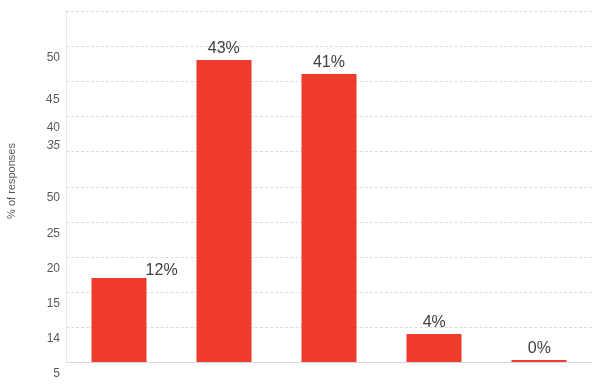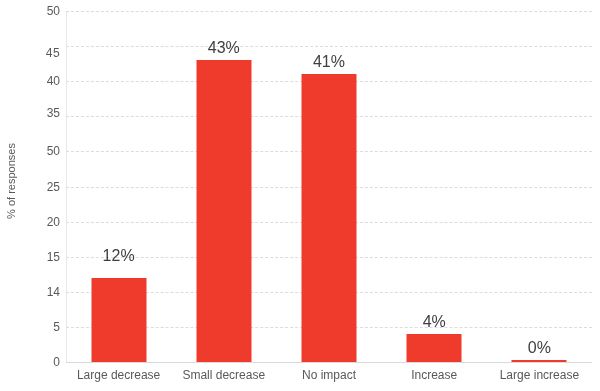--- a/index.html
+++ b/index.html
@@ -69,20 +69,21 @@
   
   .y-tick-label {
     position: absolute;
     right: 0;
     width: 56px;
     text-align: right;
     font-size: 12px;
     color: #595959;
     transform: translateY(-50%);
     white-space: nowrap;
+    margin-top: 46px;
   }
   #y-tick-labels {
     position: absolute;
     left: 0px;
     top: 0px;
     width: 60px;
     height: 391px;
   }
 
   
@@ -137,21 +138,21 @@
   </div>
 
   <div id="y-tick-labels">
       <div class="y-tick-label" style="top: 362px;">0</div>
       <div class="y-tick-label" style="top: 326.9px;">5</div>
       <div class="y-tick-label" style="top: 291.8px;">14</div>
       <div class="y-tick-label" style="top: 256.7px;">15</div>
       <div class="y-tick-label" style="top: 221.6px;">20</div>
       <div class="y-tick-label" style="top: 186.5px;">25</div>
       <div class="y-tick-label" style="top: 151.4px;">50</div>
-      <div class="y-tick-label" style="top: 113px;">35</div>
+      <div class="y-tick-label" style="top: 99px; font-style: italic;">35</div>
       <div class="y-tick-label" style="top: 81.2px;">40</div>
       <div class="y-tick-label" style="top: 54px; font-family: Liberation Mono, monospace;">45</div>
       <div class="y-tick-label" style="top: 11px;">50</div>
     </div>
 
   <div id="y-spine"></div>
 
   <div id="plot-area">
     <div id="gridlines">
         <div class="gridline baseline" style="top: 351px;"></div>
@@ -162,42 +163,35 @@
         <div class="gridline" style="top: 175.5px;"></div>
         <div class="gridline" style="top: 140.4px;"></div>
         <div class="gridline" style="top: 105.3px;"></div>
         <div class="gridline" style="top: 70.2px;"></div>
         <div class="gridline" style="top: 35.1px;"></div>
         <div class="gridline" style="top: 0px;"></div>
       </div>
     <div id="bars">
         <div class="bar-group" style="left: 0px; width: 105.2px;">
           <div class="bar" style="height: 84.24px; background: rgb(239, 59, 44);"></div>
-          <div class="bar-value" style="bottom: 97px; color: rgb(64, 64, 64);">12%</div>
+          <div class="bar-value" style="bottom: 83px; color: rgb(64, 64, 64); margin-left: 43px;">12%</div>
         </div>
         <div class="bar-group" style="left: 105.2px; width: 105.2px;">
           <div class="bar" style="height: 301.86px; background: rgb(239, 59, 44);"></div>
           <div class="bar-value" style="bottom: 304.86px; color: rgb(64, 64, 64);">43%</div>
         </div>
         <div class="bar-group" style="left: 210.4px; width: 105.2px;">
           <div class="bar" style="height: 287.82px; background: rgb(239, 59, 44);"></div>
           <div class="bar-value" style="bottom: 290.82px; color: rgb(64, 64, 64);">41%</div>
         </div>
         <div class="bar-group" style="left: 315.6px; width: 105.2px;">
           <div class="bar" style="height: 28.08px; background: rgb(239, 59, 44);"></div>
           <div class="bar-value" style="bottom: 31.08px; color: rgb(64, 64, 64);">4%</div>
         </div>
         <div class="bar-group" style="left: 420.8px; width: 105.2px;">
           <div class="bar" style="height: 2.106px; background: rgb(239, 59, 44);"></div>
           <div class="bar-value" style="bottom: 5.106px; color: rgb(64, 64, 64);">0%</div>
         </div>
       </div>
   </div>
 
-  <div id="x-axis-labels">
-      <div class="x-tick-label" style="left: 0px; width: 105.2px;">Large decrease</div>
-      <div class="x-tick-label" style="left: 105.2px; width: 105.2px;">Small decrease</div>
-      <div class="x-tick-label" style="left: 210.4px; width: 105.2px;">No impact</div>
-      <div class="x-tick-label" style="left: 315.6px; width: 105.2px;">Increase</div>
-      <div class="x-tick-label" style="left: 420.8px; width: 105.2px;">Large increase</div>
-    </div>
 
 </div>
 
 </body></html>

